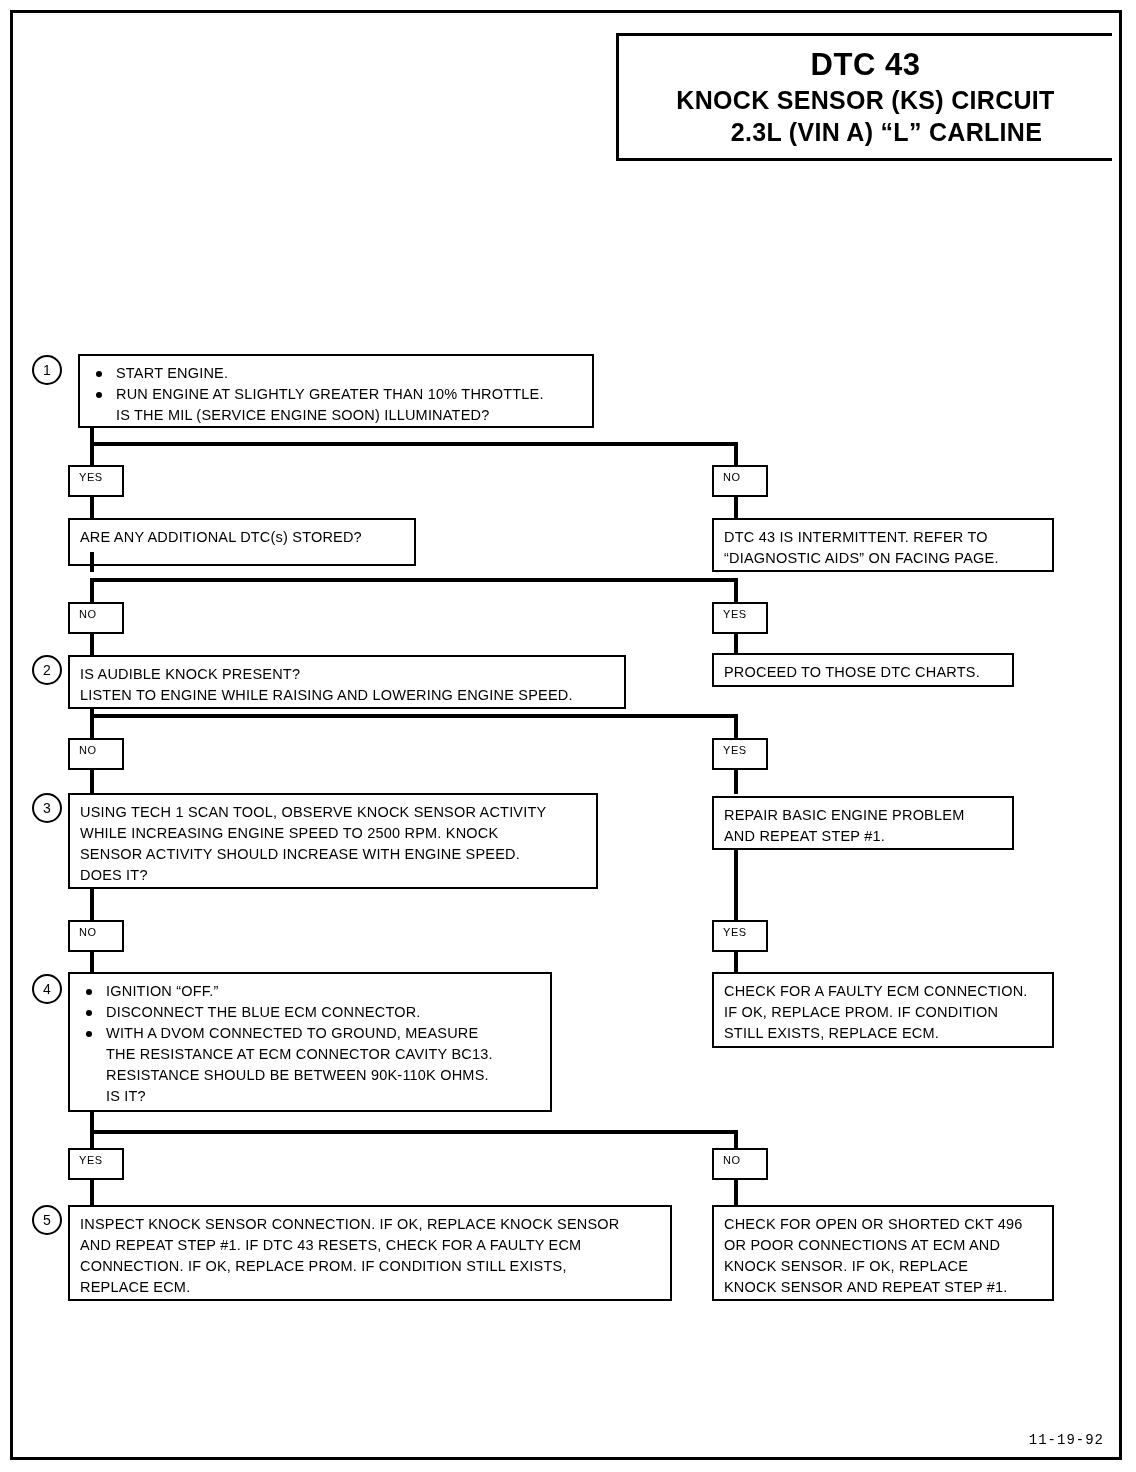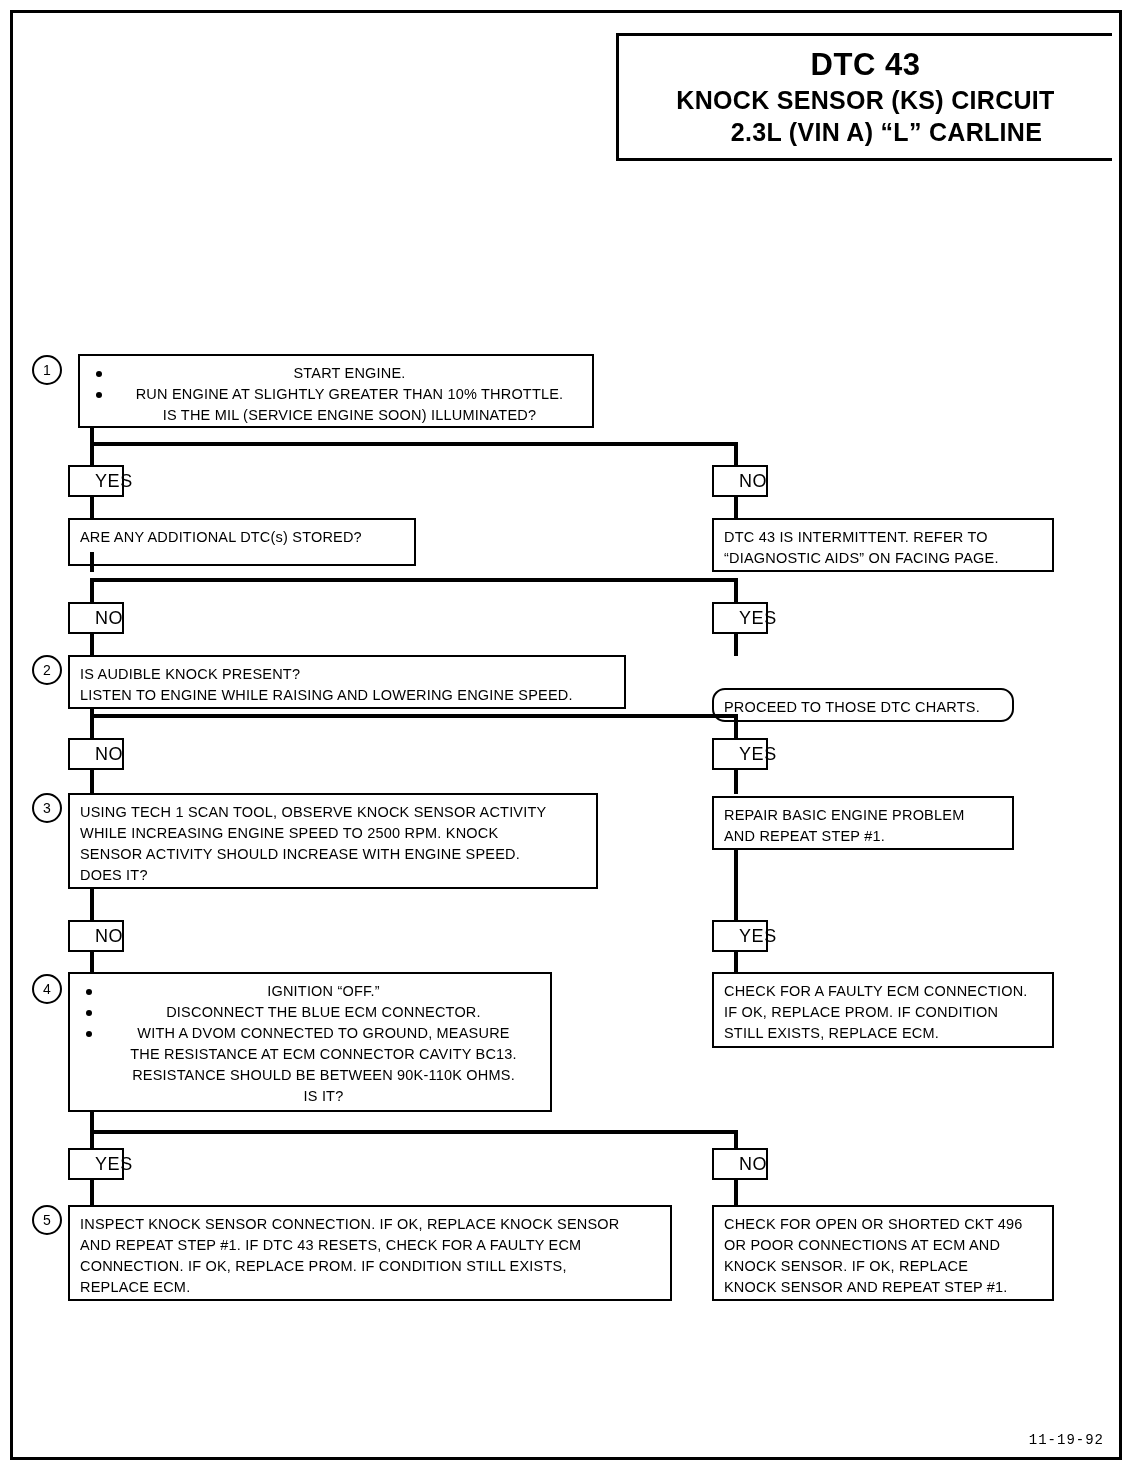--- a/index.html
+++ b/index.html
@@ -68,25 +68,25 @@
     font-size: 14.5px;
     line-height: 21px;
     letter-spacing: 0.2px;
     padding: 7px 9px 7px 10px;
   }
   .yn {
     position: absolute;
     border: 2.5px solid #000;
     box-sizing: border-box;
     background: #fff;
-    font-size: 18px;
+    font-size: 11px;
     font-weight: normal;
     letter-spacing: 0.6px;
     text-align: left;
-    padding: 4px 0 0 25px;
+    padding: 4px 0 0 9px;
     width: 56px;
     height: 32px;
   }
   .stepnum {
     position: absolute;
     width: 30px;
     height: 30px;
     border: 2.5px solid #000;
     border-radius: 50%;
     box-sizing: border-box;
@@ -98,21 +98,20 @@
   
   ul.blist {
     margin: 0;
     padding: 0;
     list-style: none;
   }
   ul.blist li {
     position: relative;
     padding-left: 26px;
     margin: 0;
-    text-align: center;
   }
   ul.blist li::before {
     content: "";
     position: absolute;
     left: 6px;
     top: 8px;
     width: 6px;
     height: 6px;
     background: #000;
     border-radius: 50%;
@@ -190,21 +189,21 @@
 
   <div class="ln vline" style="left:90px; top:634px; height:22px;"></div>
   <div class="ln vline" style="left:734px; top:634px; height:22px;"></div>
 
   <div class="stepnum" style="left:32px; top:655px;">2</div>
   <div class="box" style="left:68px; top:655px; width:558px; height:54px;">
     <div>IS AUDIBLE KNOCK PRESENT?</div>
     <div>LISTEN TO ENGINE WHILE RAISING AND LOWERING ENGINE SPEED.</div>
   </div>
 
-  <div class="box" style="left:712px; top:688px; width:302px; height:34px;border-radius:13px;">
+  <div class="box" style="left:712px; top:653px; width:302px; height:34px;">
     <div>PROCEED TO THOSE DTC CHARTS.</div>
   </div>
 
   <div class="ln vline" style="left:90px; top:709px; height:14px;"></div>
   <div class="ln hline" style="left:90px; top:714px; width:648px;"></div>
   <div class="ln vline" style="left:90px; top:714px; height:26px;"></div>
   <div class="ln vline" style="left:734px; top:714px; height:26px;"></div>
 
   <div class="yn" style="left:68px; top:738px;">NO</div>
   <div class="yn" style="left:712px; top:738px;">YES</div>

